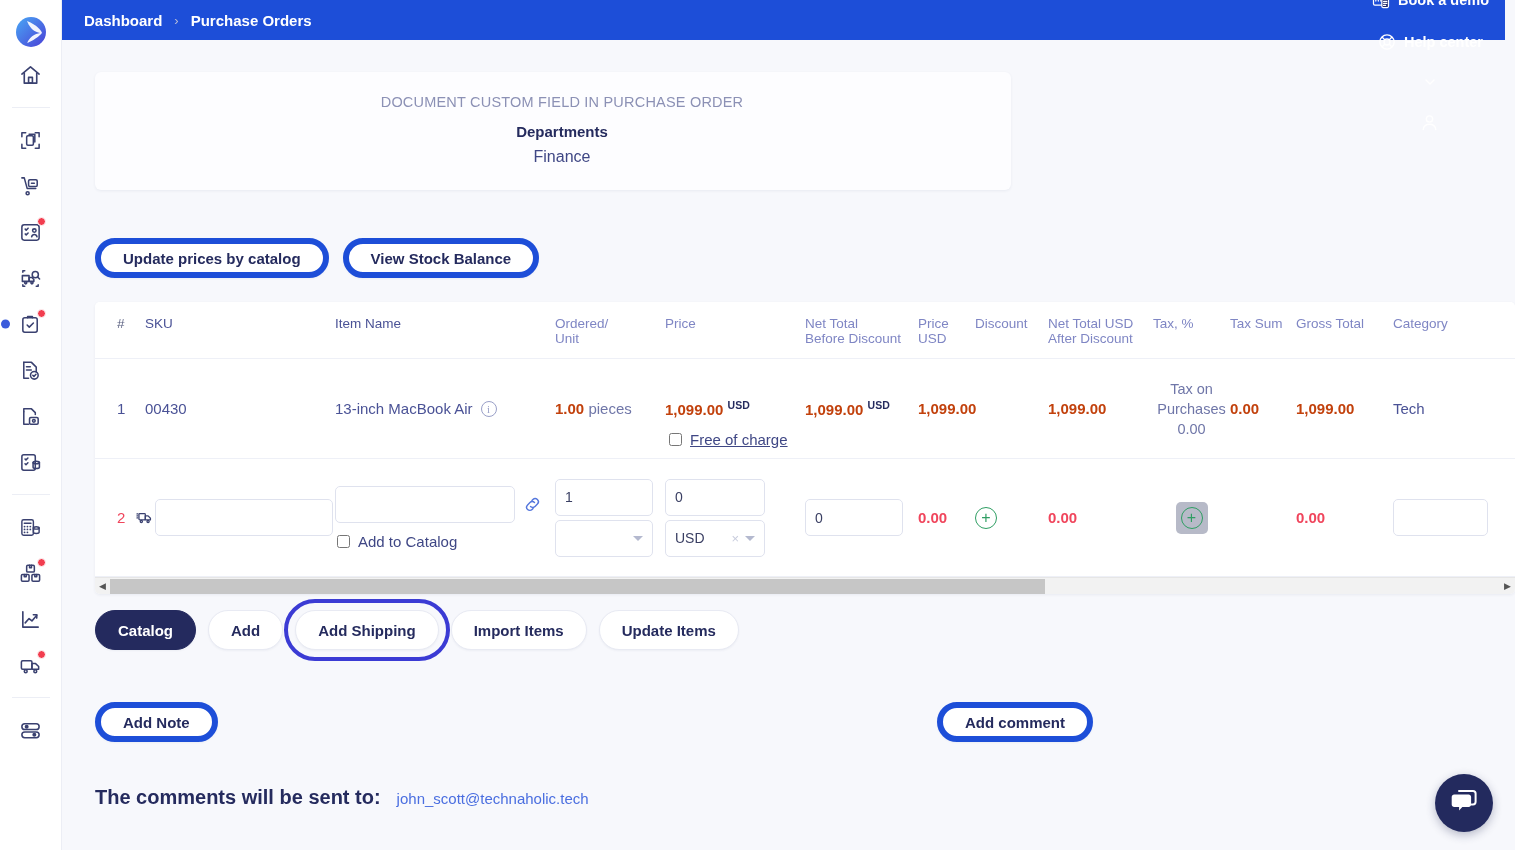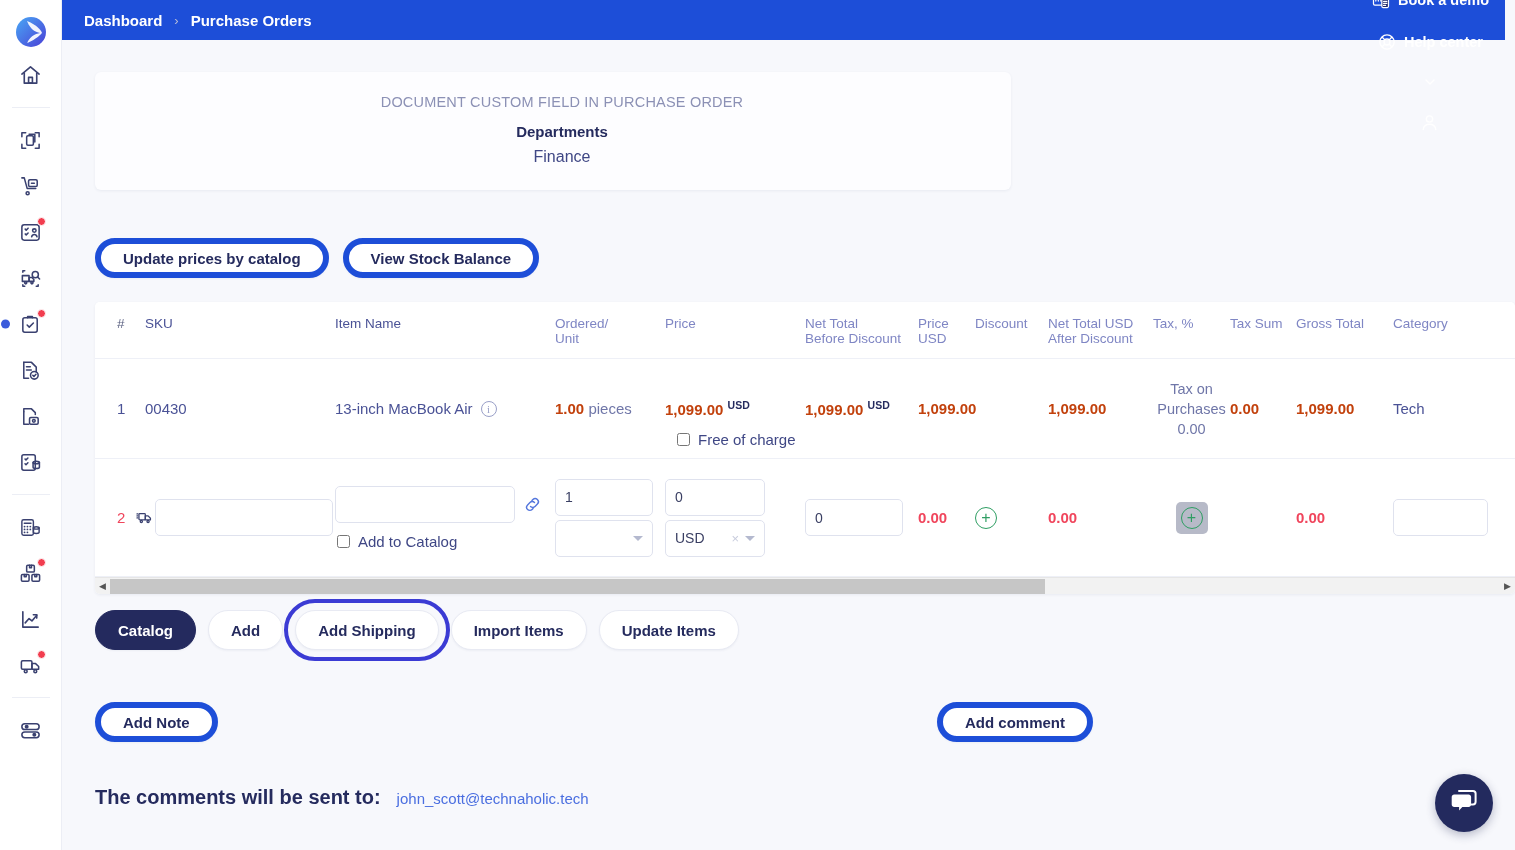--- a/index.html
+++ b/index.html
@@ -525,21 +525,21 @@
             <div class="qty-stack">
               <input class="txt-in" style="width: 98px;" value="1">
               <div class="sel-box" style="width:98px">
                 <span></span>
                 <span class="caret"></span>
               </div>
             </div>
           </div>
 
           <div class="cell c-price" style="width:140px; position:relative;">
-            <div class="chk-line lite" style="position:absolute; top:-48px; left:12px; white-space:nowrap;">
+            <div class="chk-line lite" style="position:absolute; top:-48px; left:4px; white-space:nowrap;text-decoration:underline;">
               <input type="checkbox" style="">
               <span>Free of charge</span>
             </div>
             <div class="qty-stack">
               <input class="txt-in" style="width: 100px;" value="0">
               <div class="sel-box" style="width:100px">
                 <span>USD</span>
                 <span class="xmark">×</span>
                 <span class="caret" style="margin-left:0"></span>
               </div>

